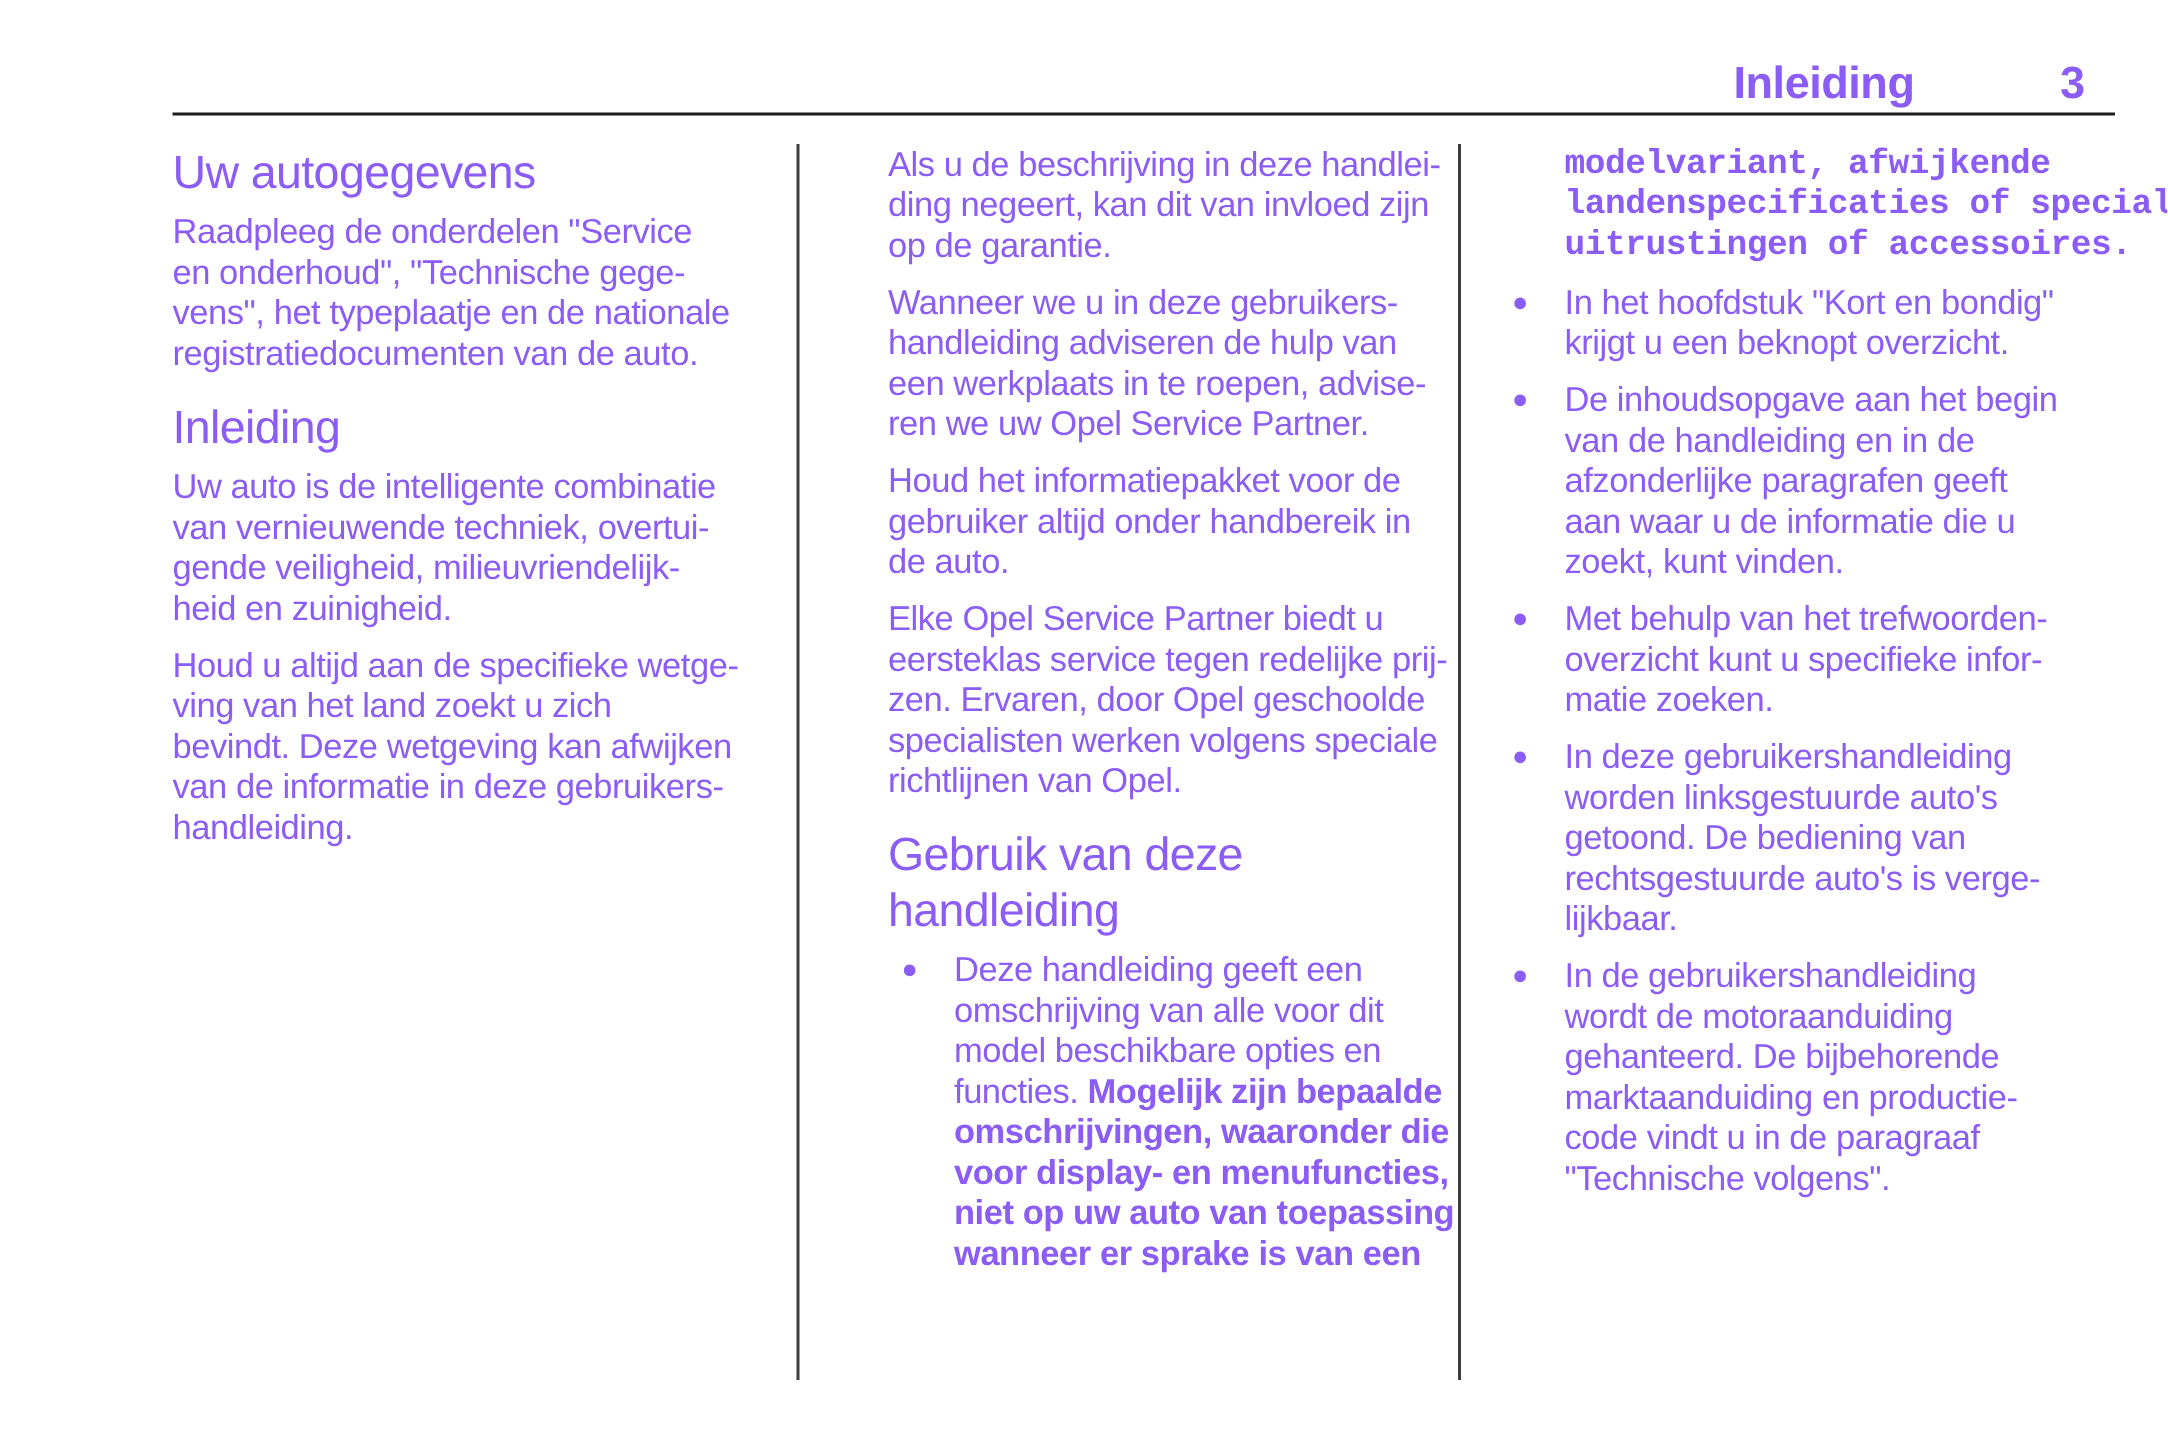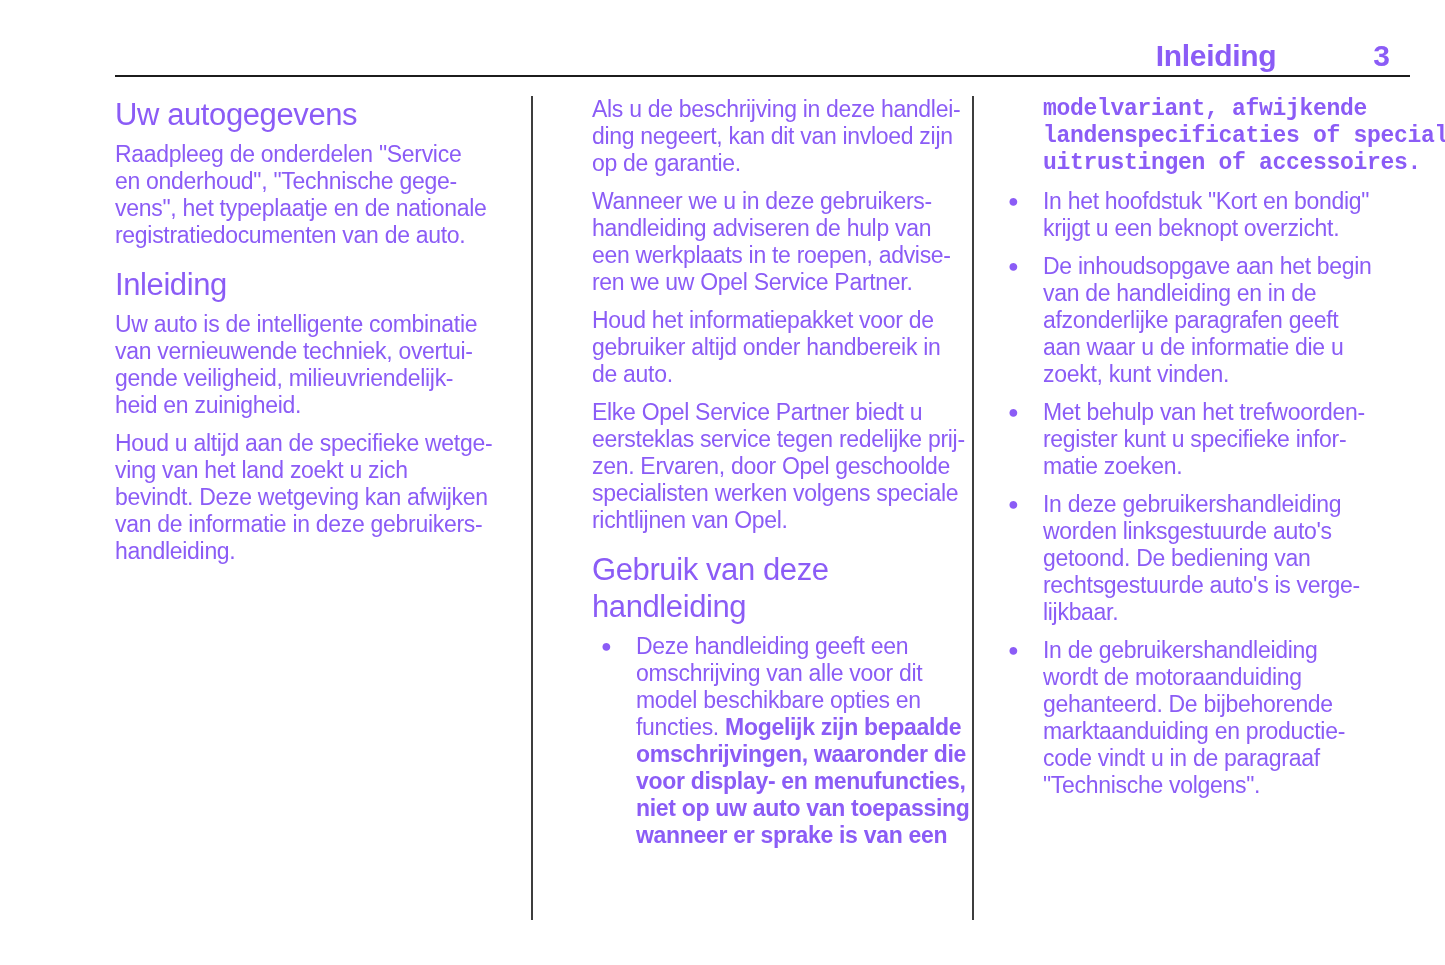--- a/index.html
+++ b/index.html
@@ -181,21 +181,21 @@
       <span class="bullet-marker">●</span>
       <span class="bullet-text">De inhoudsopgave aan het begin
 van de handleiding en in de
 afzonderlijke paragrafen geeft
 aan waar u de informatie die u
 zoekt, kunt vinden.</span>
     </div>
     <div class="bullet-item">
       <span class="bullet-marker">●</span>
       <span class="bullet-text">Met behulp van het trefwoorden-
-register kunt u specifieke infor-
+overzicht kunt u specifieke infor-
 matie zoeken.</span>
     </div>
     <div class="bullet-item">
       <span class="bullet-marker">●</span>
       <span class="bullet-text">In deze gebruikershandleiding
 worden linksgestuurde auto's
 getoond. De bediening van
 rechtsgestuurde auto's is verge-
 lijkbaar.</span>
     </div>

